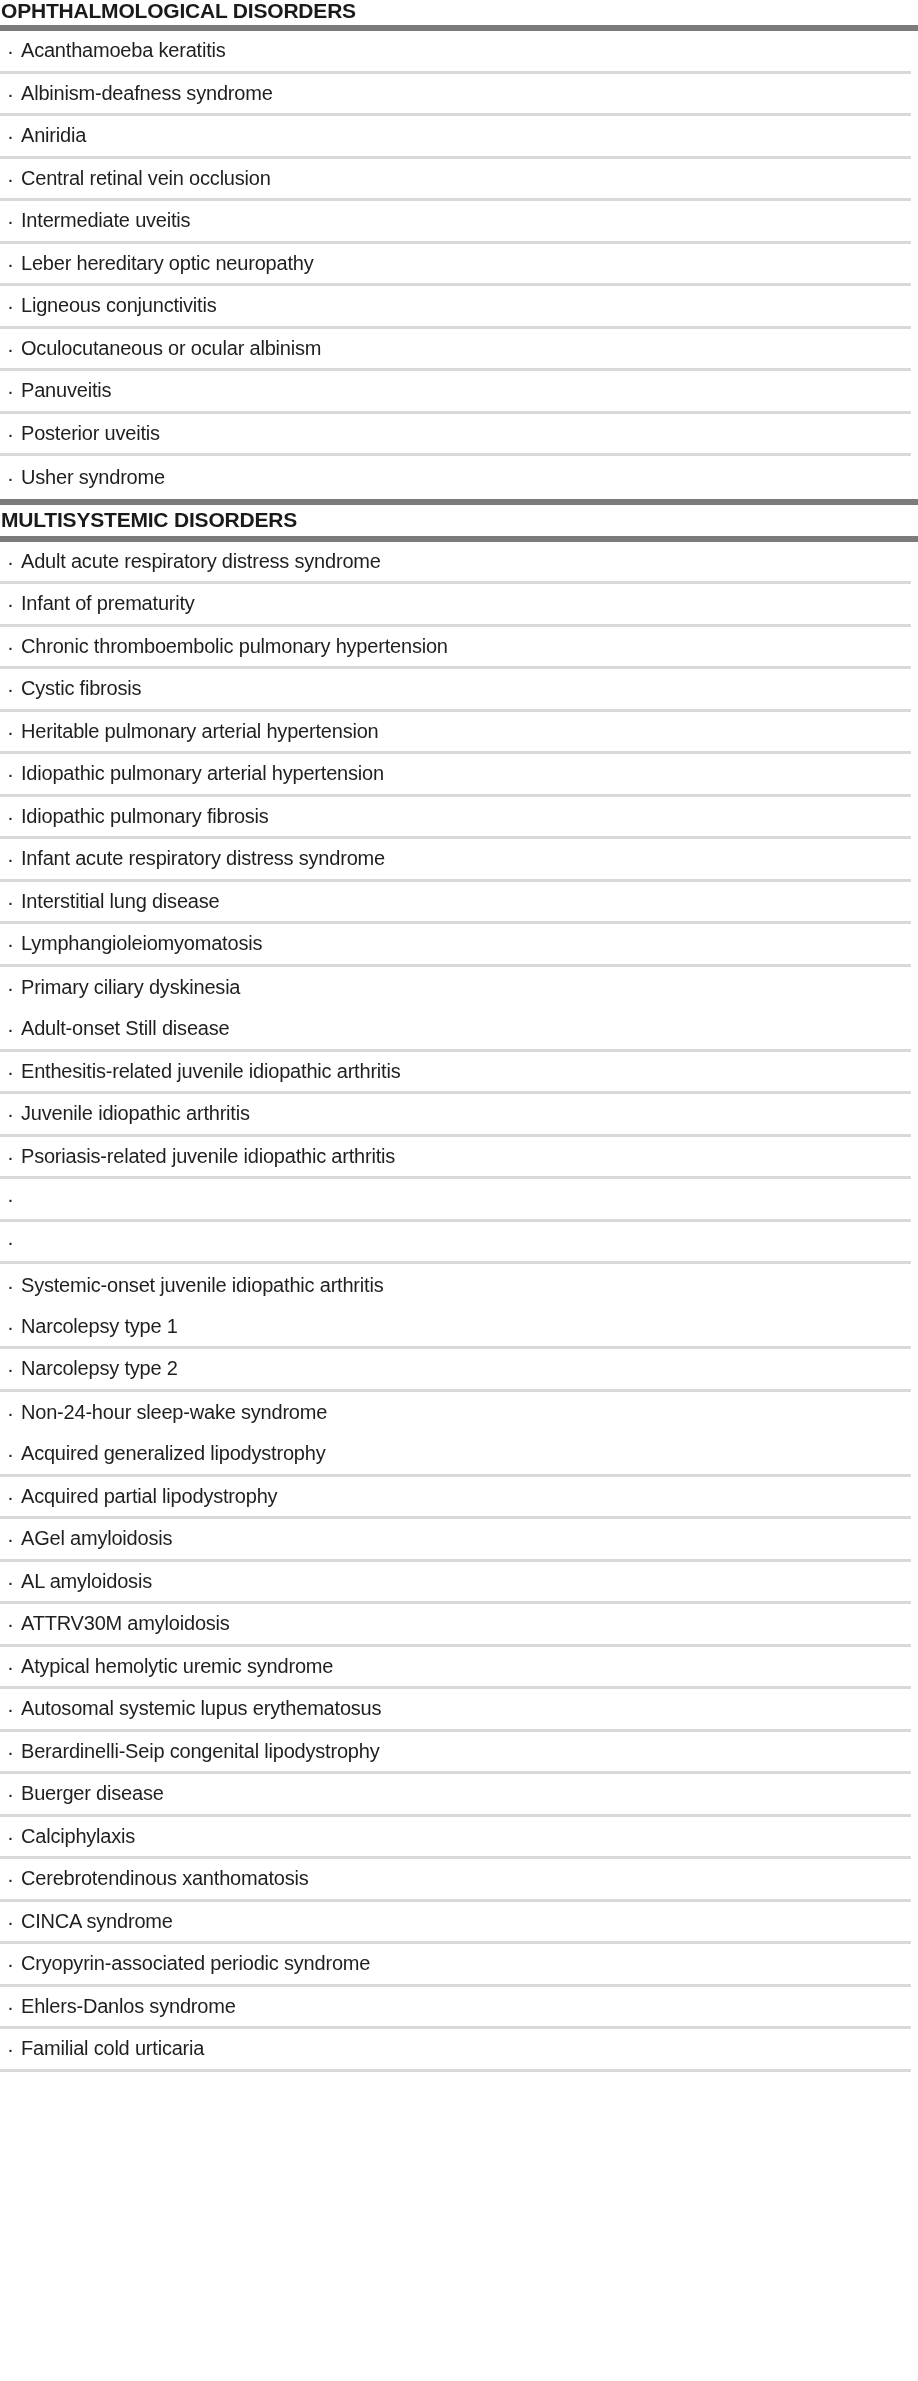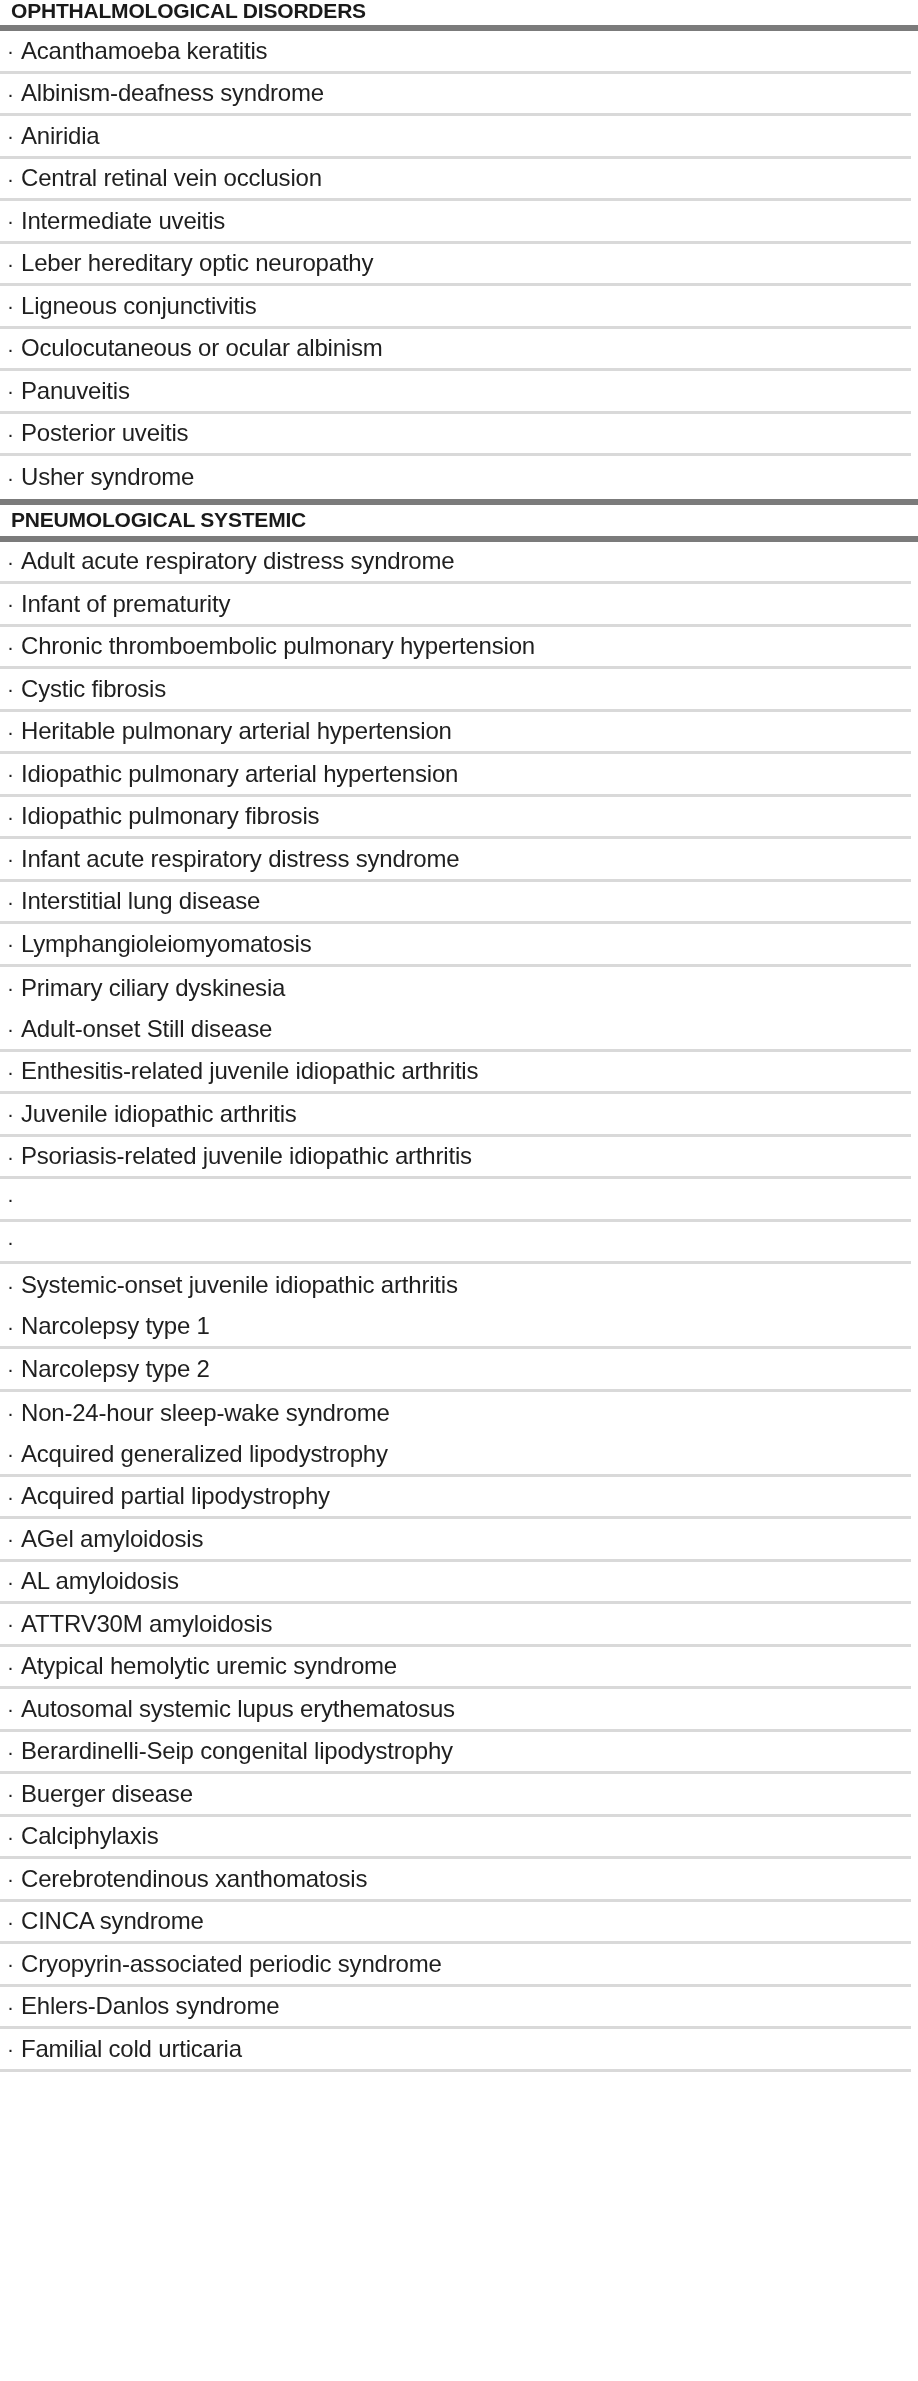--- a/index.html
+++ b/index.html
@@ -37,21 +37,21 @@
   }
   .section-header.first .section-title {
     position: relative;
     top: -2px;
   }
   .section-title {
     font-size: 21px;
     font-weight: 700;
     color: var(--header-text);
     letter-spacing: -0.2px;
-    padding-left: 11px;
+    padding-left: 1px;
     white-space: nowrap;
   }
   .item {
     height: 42.5px;
     margin-right: 7px;
     display: flex;
     align-items: center;
     border-bottom: 3px solid var(--divider);
     background: var(--bg);
   }
@@ -63,21 +63,21 @@
   .bullet {
     display: inline-block;
     width: 12px;
     padding-left: 7px;
     font-size: 21px;
     line-height: 1;
     color: var(--item-text);
     flex: 0 0 auto;
   }
   .item-label {
-    font-size: 24px;
+    font-size: 20px;
     color: var(--item-text);
     letter-spacing: -0.2px;
     padding-left: 9px;
     white-space: nowrap;
   }
 </style>
 </head>
 <body>
 
 <div class="table">
@@ -138,21 +138,21 @@
 
   <div class="item">
     <span class="bullet">·</span>
     <span class="item-label">Usher syndrome</span>
   </div>
 </div>
   </div>
 
   <div class="section">
     <div class="section-header">
-      <span class="section-title">PNEUMOLOGICAL SYSTEMIC</span>
+      <span class="section-title">MULTISYSTEMIC DISORDERS</span>
     </div>
     <div class="section-items">
   <div class="item">
     <span class="bullet">·</span>
     <span class="item-label">Adult acute respiratory distress syndrome</span>
   </div>
 
   <div class="item">
     <span class="bullet">·</span>
     <span class="item-label">Infant of prematurity</span>

